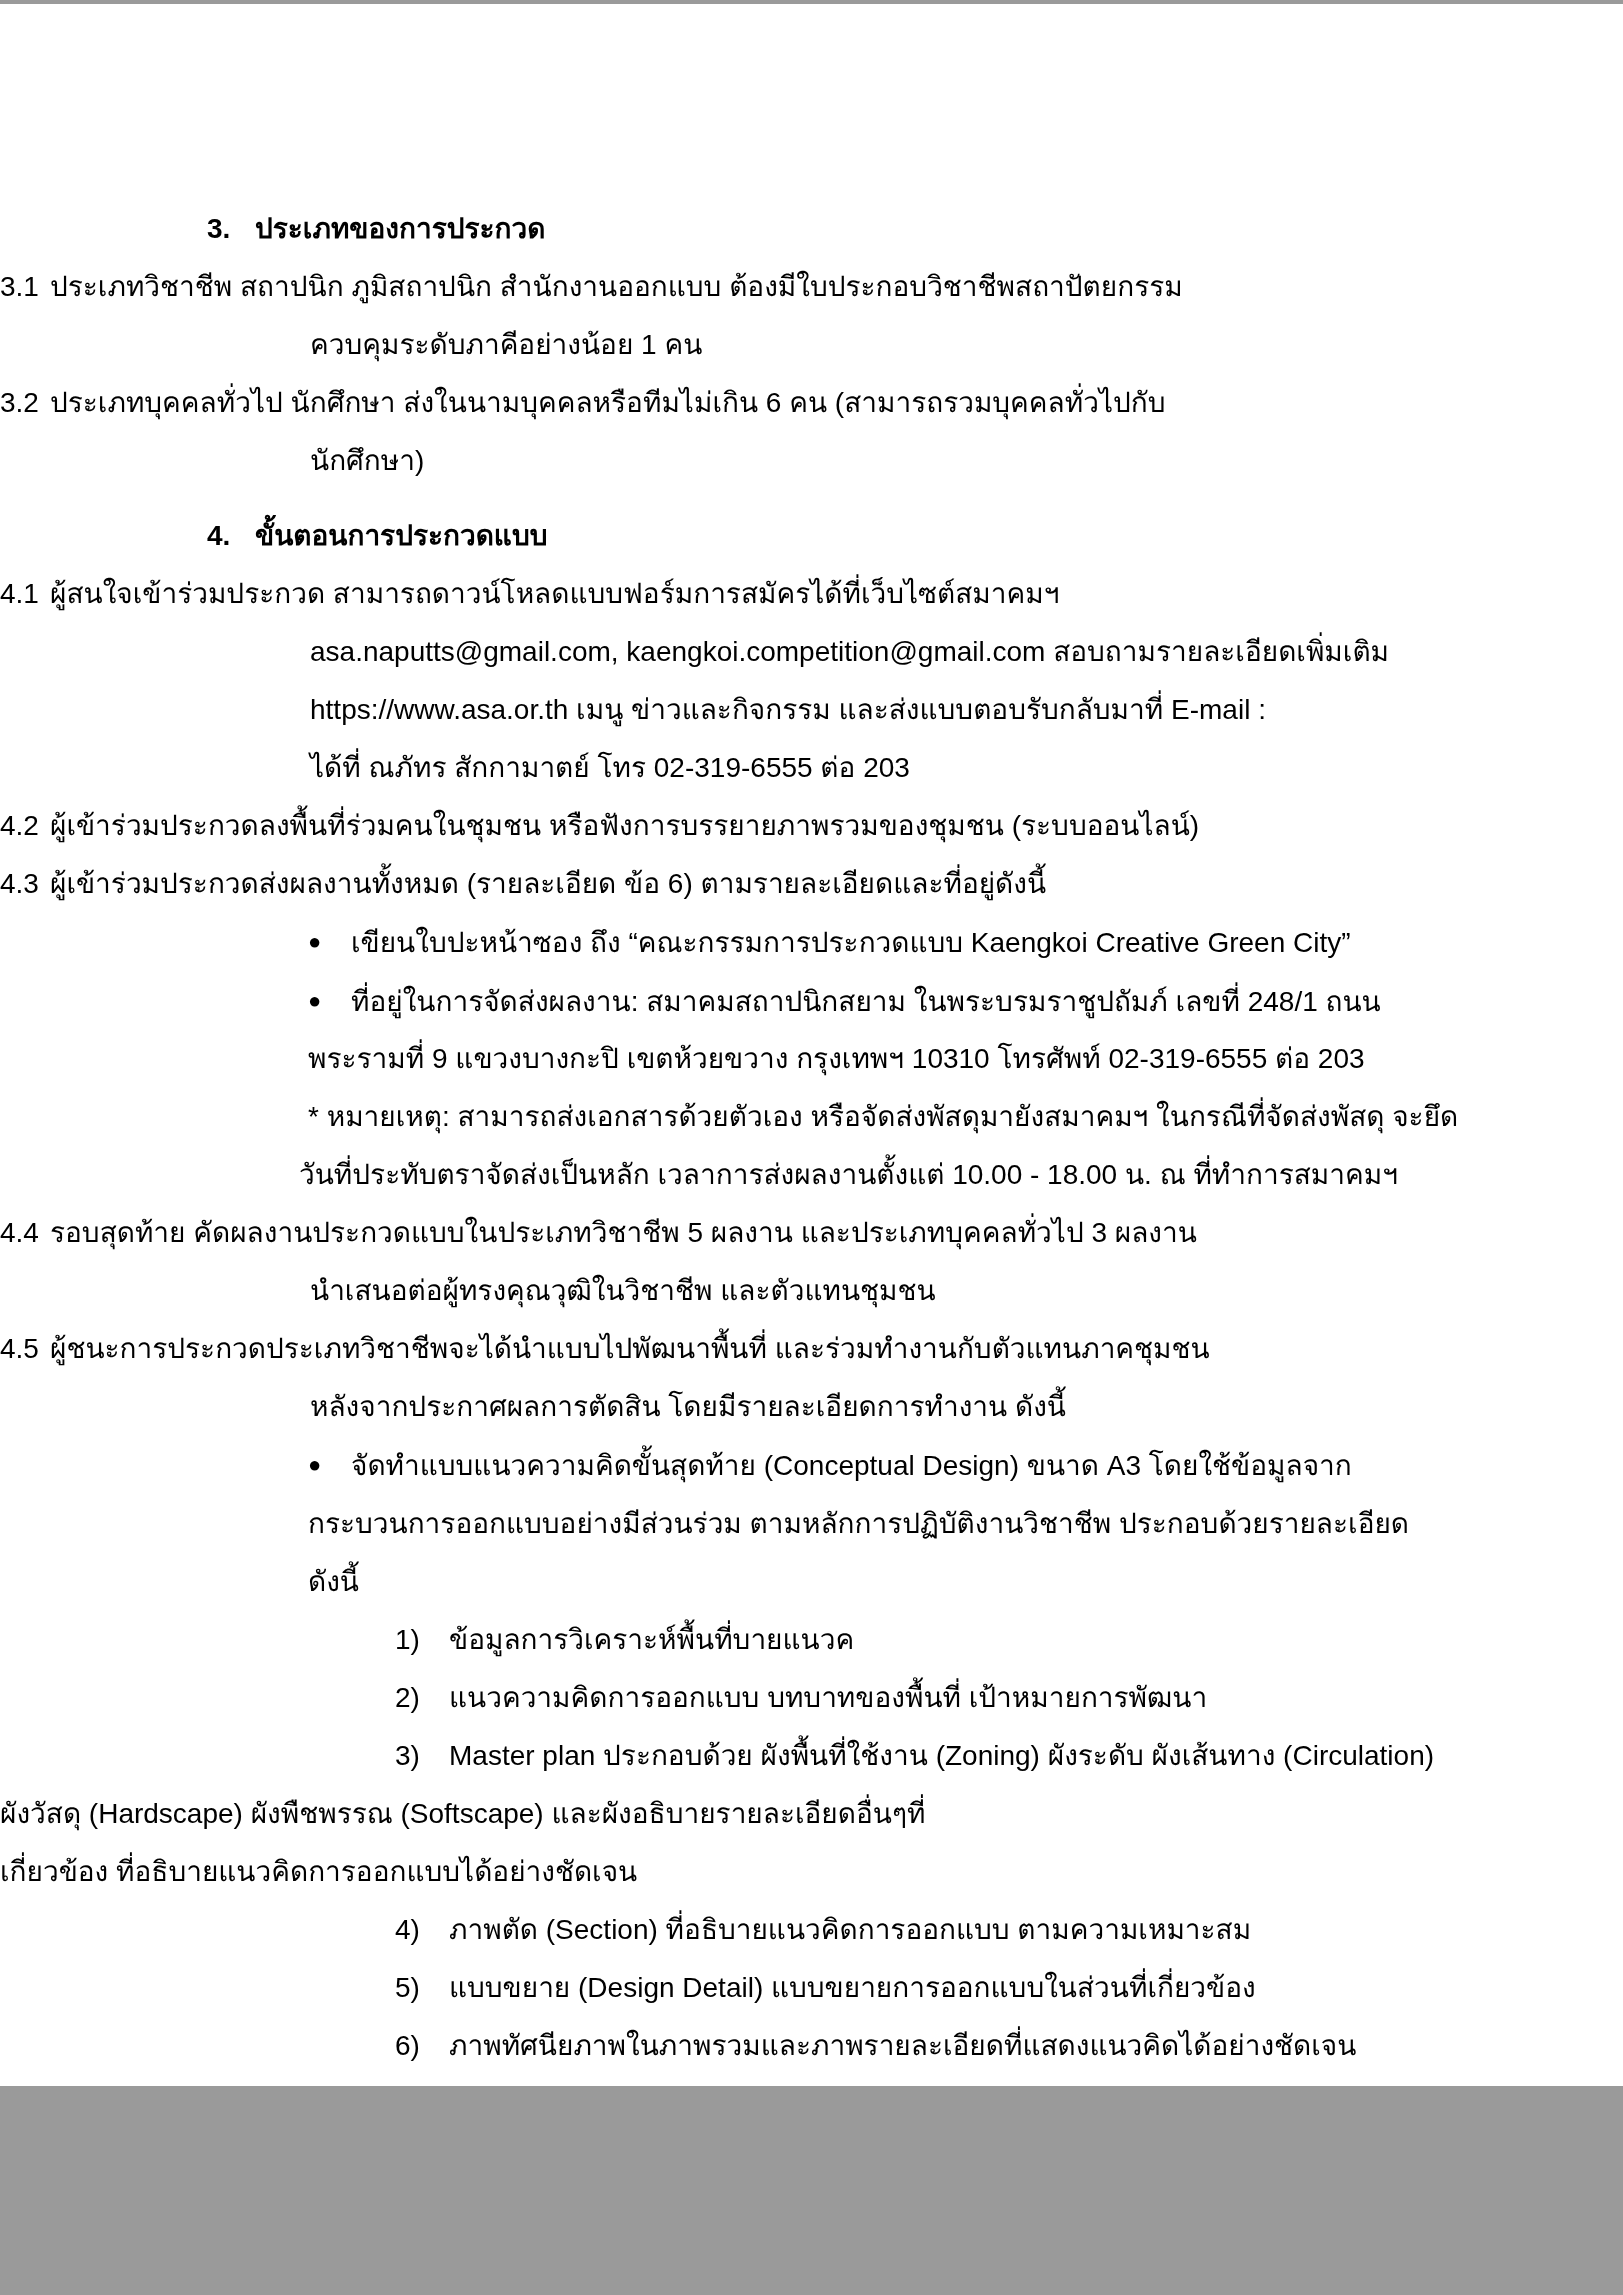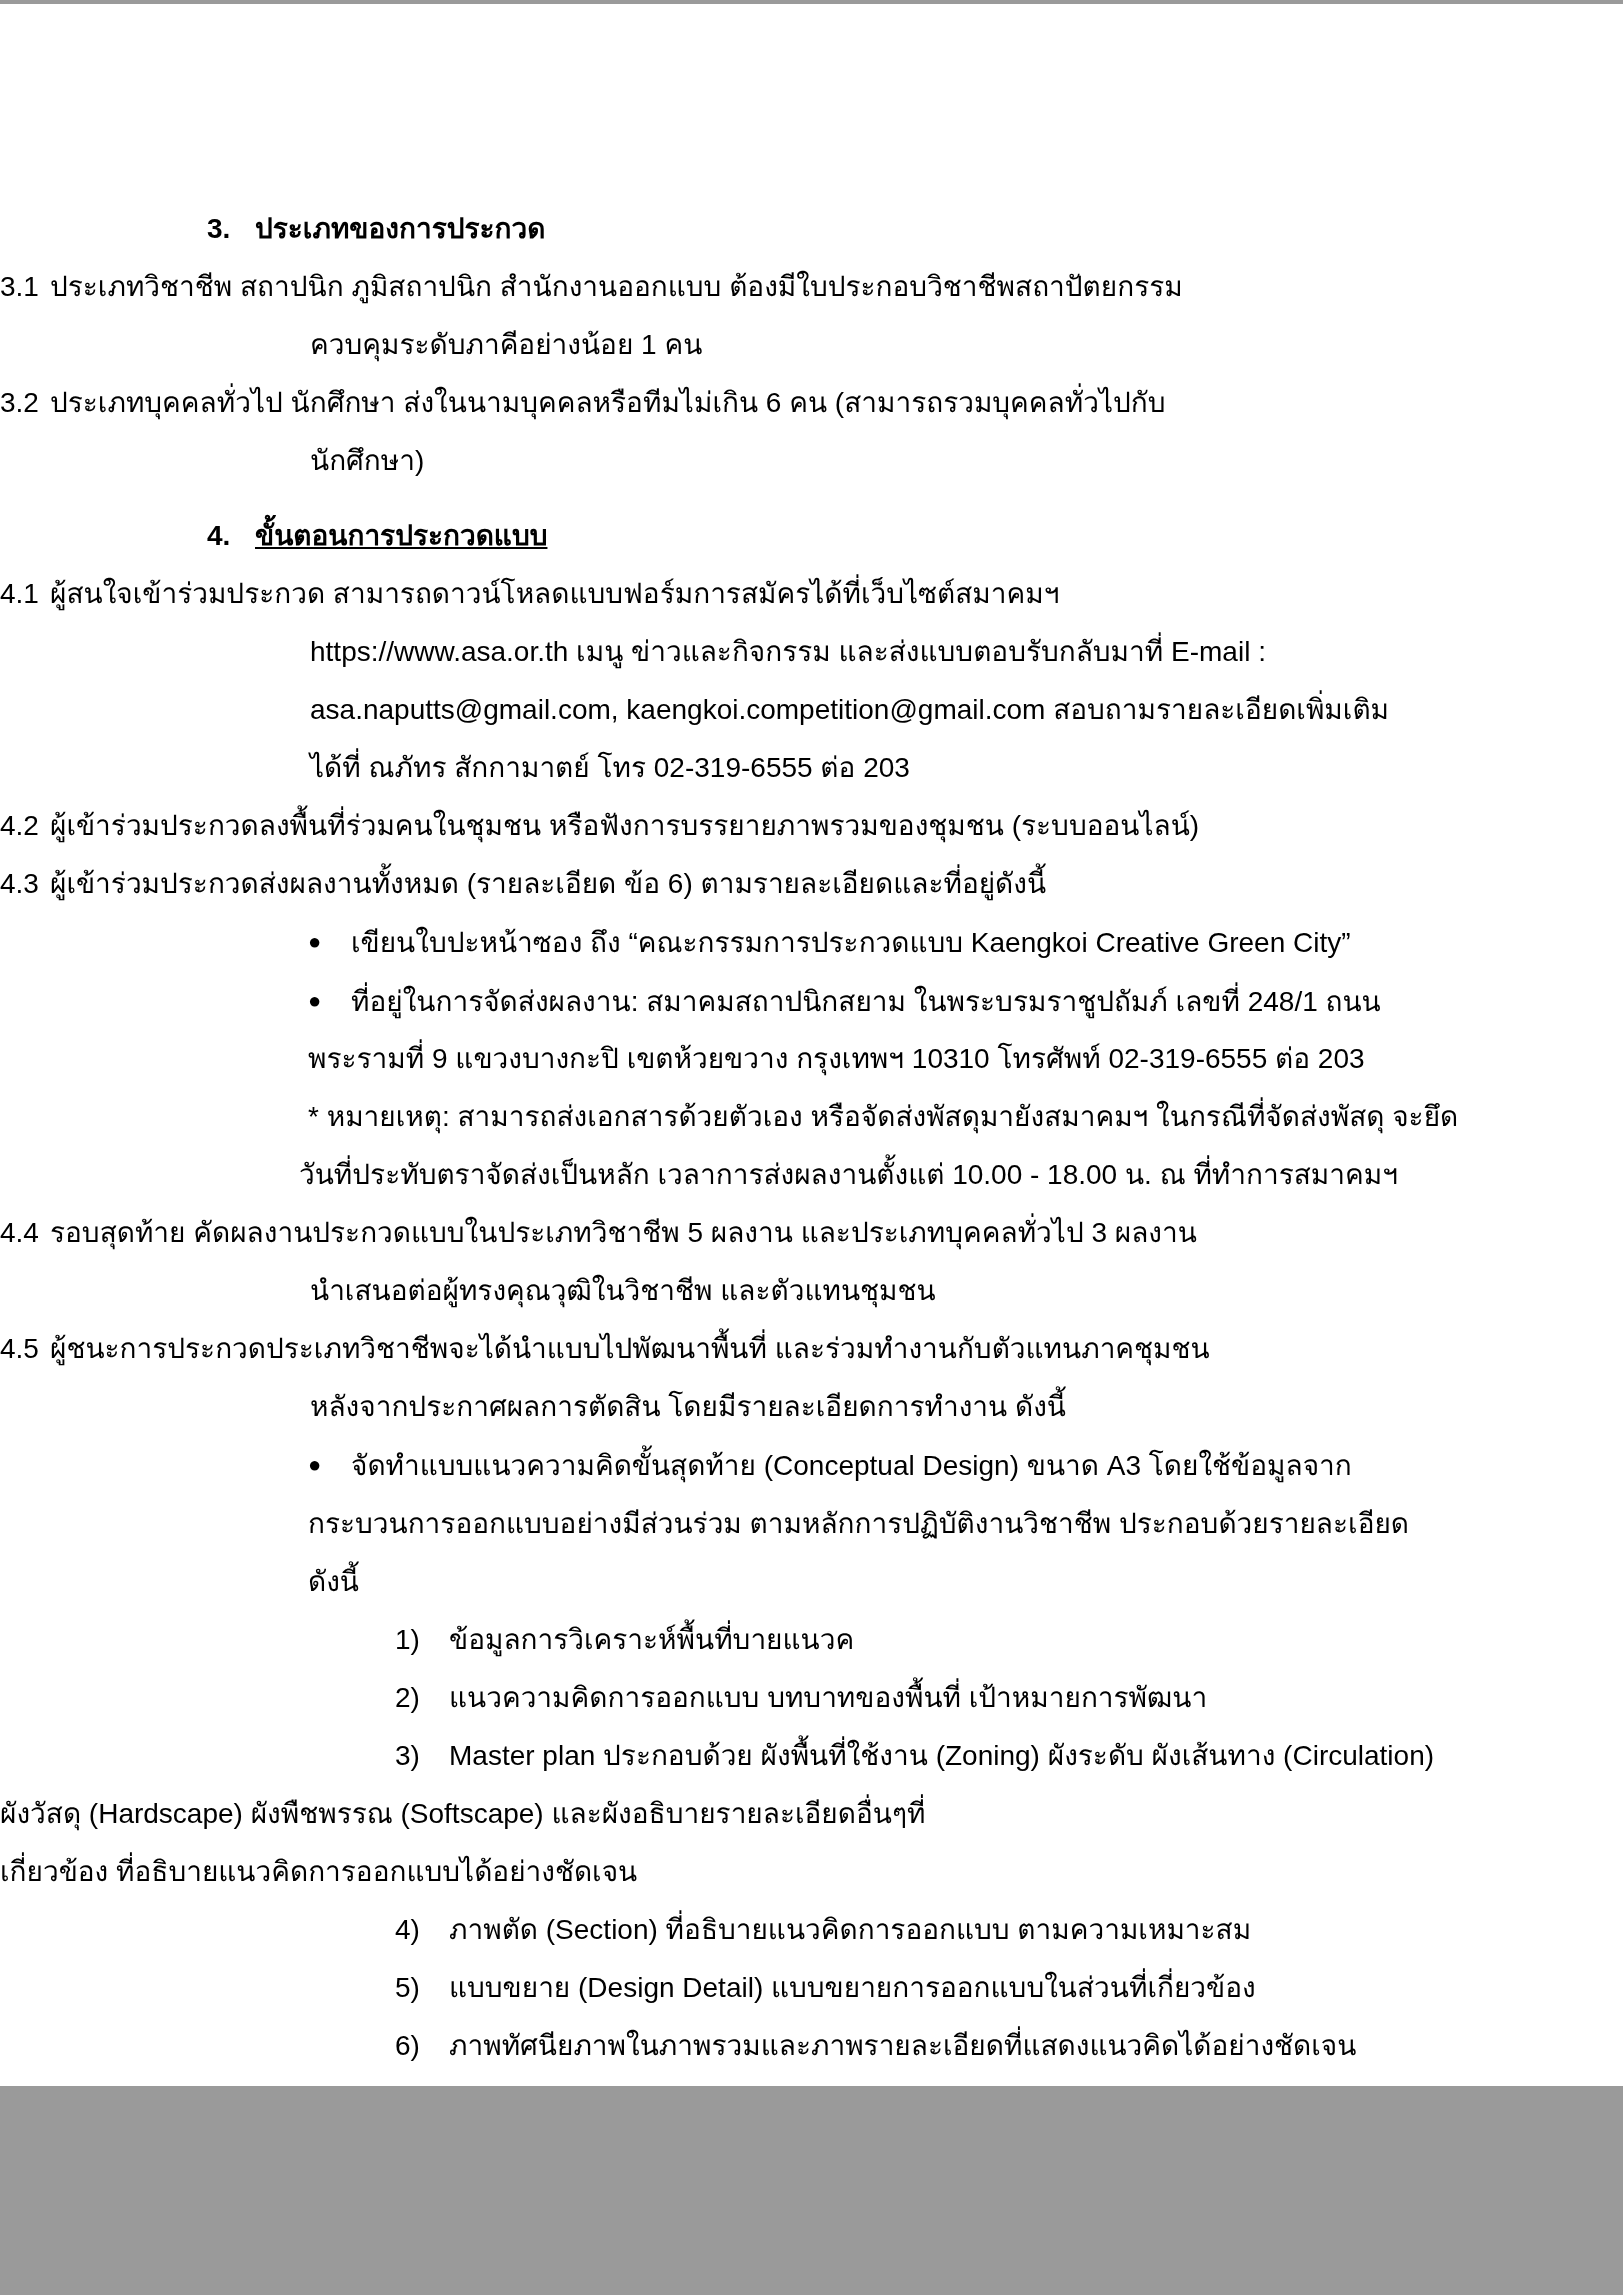--- a/index.html
+++ b/index.html
@@ -69,21 +69,20 @@
     padding-left: 395px;
   }
   .l-num {
     display: inline-block;
     width: 54px;
   }
   .list-cont {
   }
   .gap-before-section {
     margin-top: 17px;
-    text-decoration: underline;
   }
 </style>
 </head>
 <body>
 
 <div class="page">
   <div class="content">
 
     <div class="line heading-line">
       <span class="h-num">3.</span><span>ประเภทของการประกวด</span>
@@ -104,24 +103,24 @@
     </div>
 
     <div class="line heading-line gap-before-section">
       <span class="h-num">4.</span><span>ขั้นตอนการประกวดแบบ</span>
     </div>
 
     <div class="line item-first">
       <span class="i-num">4.1</span><span>ผู้สนใจเข้าร่วมประกวด สามารถดาวน์โหลดแบบฟอร์มการสมัครได้ที่เว็บไซต์สมาคมฯ</span>
     </div>
     <div class="line item-cont">
+      <span>asa.naputts@gmail.com, kaengkoi.competition@gmail.com สอบถามรายละเอียดเพิ่มเติม</span>
+    </div>
+    <div class="line item-cont">
       <span>https://www.asa.or.th เมนู ข่าวและกิจกรรม และส่งแบบตอบรับกลับมาที่ E-mail :</span>
-    </div>
-    <div class="line item-cont">
-      <span>asa.naputts@gmail.com, kaengkoi.competition@gmail.com สอบถามรายละเอียดเพิ่มเติม</span>
     </div>
     <div class="line item-cont">
       <span>ได้ที่ ณภัทร สักกามาตย์ โทร 02-319-6555 ต่อ 203</span>
     </div>
 
     <div class="line item-first">
       <span class="i-num">4.2</span><span>ผู้เข้าร่วมประกวดลงพื้นที่ร่วมคนในชุมชน หรือฟังการบรรยายภาพรวมของชุมชน (ระบบออนไลน์)</span>
     </div>
 
     <div class="line item-first">

